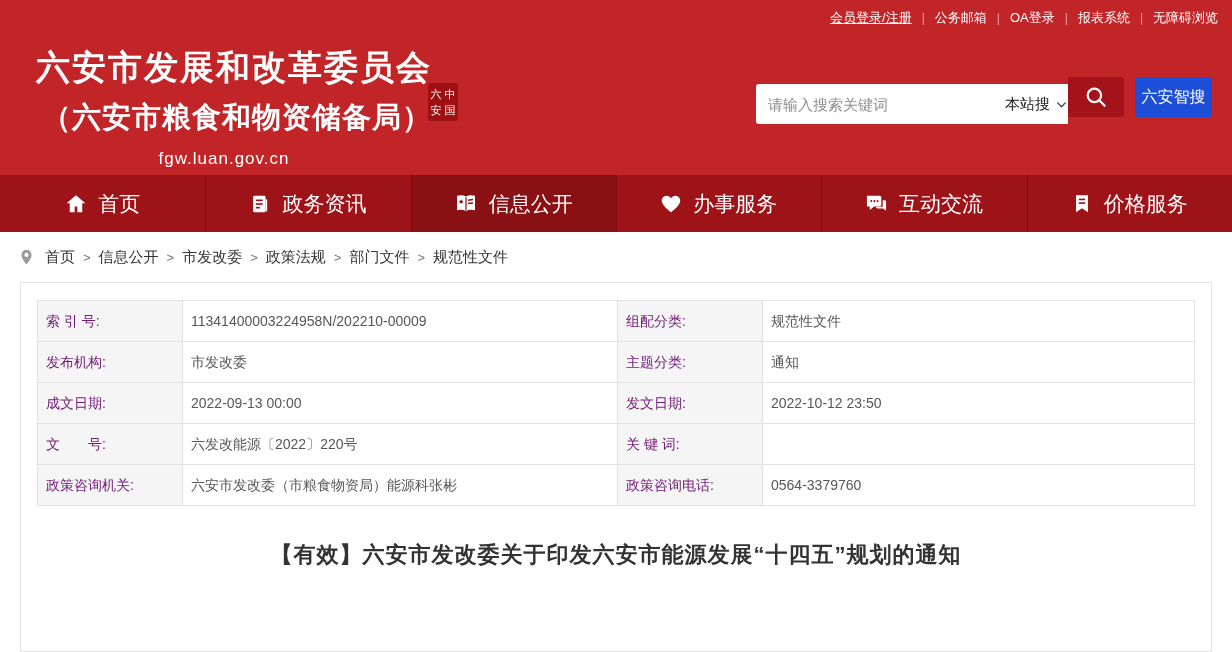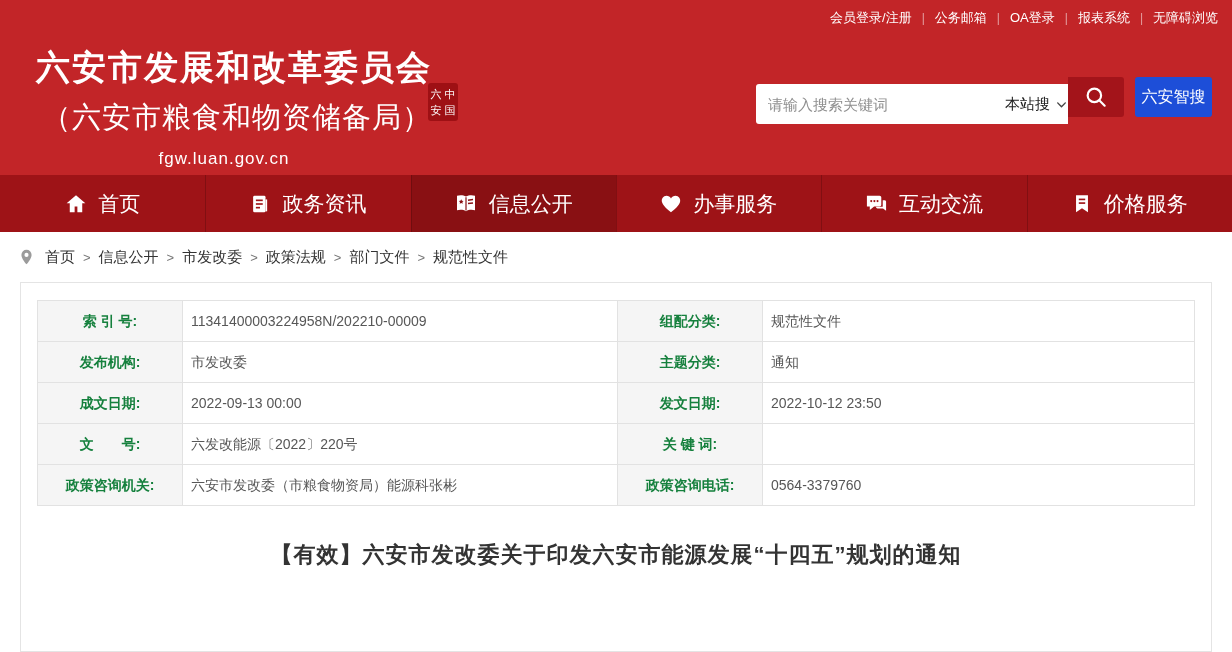--- a/index.html
+++ b/index.html
@@ -3,28 +3,28 @@
 <meta charset="utf-8">
 <style>
   * { margin:0; padding:0; box-sizing:border-box; }
   html,body { width:1232px; height:652px; overflow:hidden; background:#fff;
     font-family:"Liberation Sans","DejaVu Sans",sans-serif; }
 
   
   .topbar { height:35px; background:#c22528; display:flex; align-items:center;
     justify-content:flex-end; padding-right:14px; color:#fff; font-size:13px; }
   .topbar .tlink { color:#fff; text-decoration:none; cursor:pointer; }
-  .topbar .tlink.underlined { }
+  .topbar .tlink.underlined { text-decoration:underline; }
   .topbar .sep { margin:0 10px; color:rgba(255,255,255,.55); font-size:12px; }
 
   
   .masthead { height:140px; background:#c22528; position:relative; color:#fff; }
   .org { position:absolute; left:16px; top:10px; }
   .org-line1 { font-size:34px; font-weight:bold; letter-spacing:2px;text-align:right; }
-  .org-line2 { font-size:29px; font-weight:normal; margin-top:7px; padding-left:26px; letter-spacing:1px; }
+  .org-line2 { font-size:29px; font-weight:bold; margin-top:7px; padding-left:26px; letter-spacing:1px; }
   .org-domain { font-size:17px; text-align:center; margin-top:11px; letter-spacing:1px; }
   .seal { position:absolute; left:428px; top:48px; width:30px; height:38px;
     background:#9e1014; border-radius:3px; display:grid;
     grid-template-columns:1fr 1fr; place-items:center; color:#fff;
     font-size:11px; line-height:1; padding:3px 1px; }
 
   .search-area { position:absolute; top:42px; right:20px; display:flex; align-items:center; height:40px; }
   .search-box { width:312px; height:40px; background:#fff; display:flex; align-items:center;
     border-radius:3px 0 0 3px;margin-top:14px; }
   .search-box input { flex:1; min-width:0; border:none; outline:none; padding:0 12px;
@@ -52,21 +52,21 @@
   .breadcrumb .pin { margin-right:10px; display:flex; }
   .crumb { color:#333; cursor:pointer; }
   .crumb-sep { color:#777; margin:0 8px; font-size:13px; }
 
   
   .card { margin:0 20px; height:370px; border:1px solid #e4e4e4; background:#fff;
     padding:17px 16px; }
   table.meta { width:100%; border-collapse:collapse; table-layout:fixed; }
   table.meta td { border:1px solid #e2e2e2; font-size:14px; padding:9px 8px;
     line-height:22px; vertical-align:middle; word-break:break-all; }
-  td.t-label { background:#f5f5f5; font-weight:bold; color:#15803d; text-align:center; white-space:nowrap; }
+  td.t-label { background:#f5f5f5; font-weight:normal; color:#701a75; text-align:left; white-space:nowrap; }
   td.t-value { color:#575757; padding:9px 14px; }
   .article-title { margin-top:34px; text-align:center; font-size:22px; font-weight:bold;
     color:#333; letter-spacing:1px; }
 </style>
 </head>
 <body>
 
 <div class="topbar">
   <a class="tlink underlined">会员登录/注册</a>
   <span class="sep">|</span>

